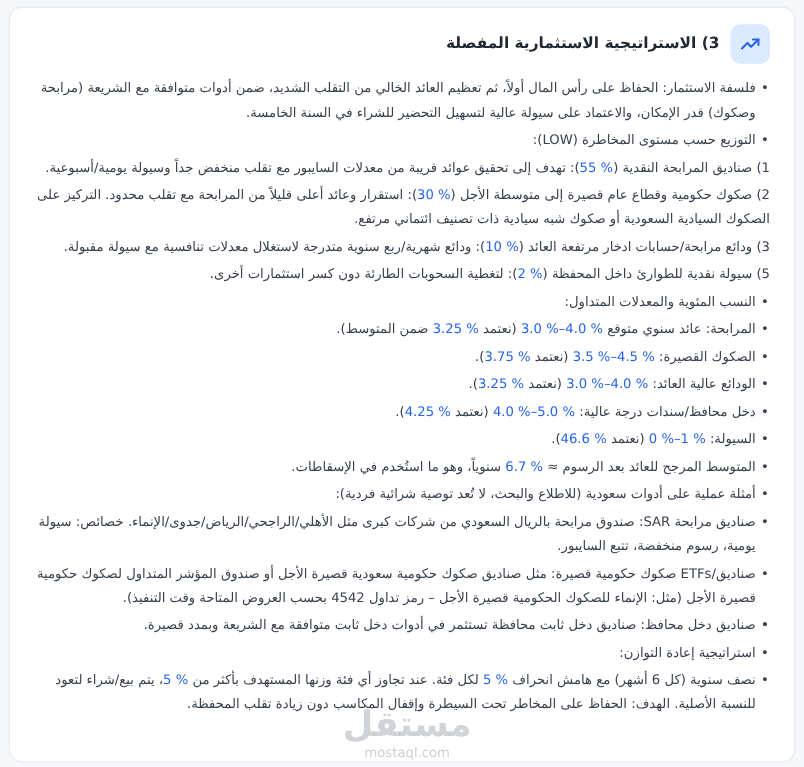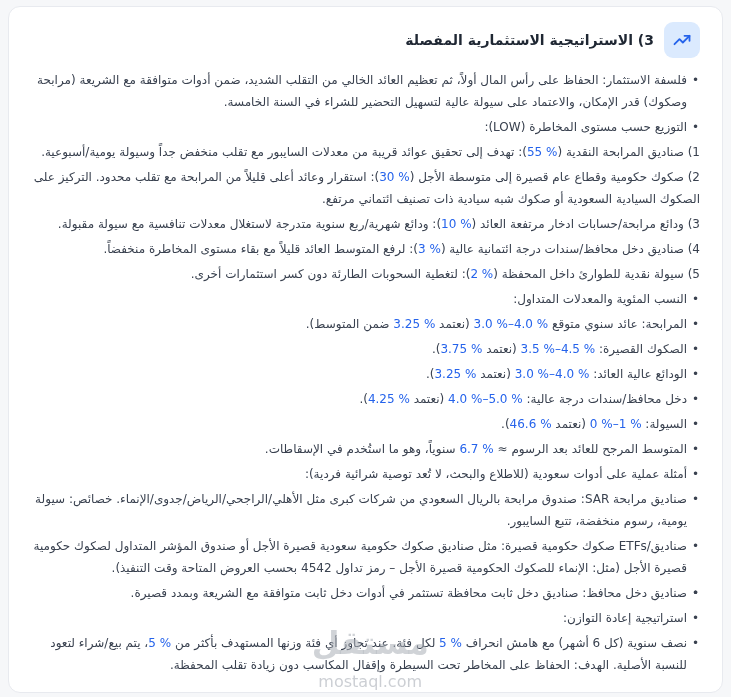--- a/index.html
+++ b/index.html
@@ -85,24 +85,24 @@
     line-height: 1;
   }
   .watermark .wm-logo {
     font-size: 32px;
     font-weight: bold;
     color: rgba(170, 175, 183, 0.55);
     letter-spacing: 1px;
     text-align: center;
   }
   .watermark .wm-site {
-    font-size: 16px;
+    font-size: 12px;
     color: rgba(170, 175, 183, 0.6);
     direction: ltr;
-    margin-top: 15px;
+    margin-top: 4px;
     font-family: "DejaVu Sans", sans-serif;
   }
 </style>
 </head>
 <body>
 
 <div class="card">
   <div class="card-header">
     <div class="icon-box">
       <svg width="20" height="20" viewBox="0 0 24 24" fill="none" stroke="#2563eb" stroke-width="2.2" stroke-linecap="round" stroke-linejoin="round">
@@ -112,21 +112,20 @@
     </div>
     <div class="page-title">3) الاستراتيجية الاستثمارية المفصلة</div>
   </div>
 
   <div class="content">
       <div class="para bullet"><span class="dot">•</span><span class="">فلسفة الاستثمار: الحفاظ على رأس المال أولاً، ثم تعظيم العائد الخالي من التقلب الشديد، ضمن أدوات متوافقة مع الشريعة (مرابحة وصكوك) قدر الإمكان، والاعتماد على سيولة عالية لتسهيل التحضير للشراء في السنة الخامسة.</span></div>
       <div class="para bullet"><span class="dot">•</span><span class="">التوزيع حسب مستوى المخاطرة (LOW):</span></div>
       <div class="para numbered"><span class="">1) صناديق المرابحة النقدية (</span><span class="hl">55 %</span><span class="">): تهدف إلى تحقيق عوائد قريبة من معدلات السايبور مع تقلب منخفض جداً وسيولة يومية/أسبوعية.</span></div>
       <div class="para numbered"><span class="">2) صكوك حكومية وقطاع عام قصيرة إلى متوسطة الأجل (</span><span class="hl">30 %</span><span class="">): استقرار وعائد أعلى قليلاً من المرابحة مع تقلب محدود. التركيز على الصكوك السيادية السعودية أو صكوك شبه سيادية ذات تصنيف ائتماني مرتفع.</span></div>
       <div class="para numbered"><span class="">3) ودائع مرابحة/حسابات ادخار مرتفعة العائد (</span><span class="hl">10 %</span><span class="">): ودائع شهرية/ربع سنوية متدرجة لاستغلال معدلات تنافسية مع سيولة مقبولة.</span></div>
-      <div class="para numbered"><span class="">4) صناديق دخل محافظ/سندات درجة ائتمانية عالية (</span><span class="hl">3 %</span><span class="">): لرفع المتوسط العائد قليلاً مع بقاء مستوى المخاطرة منخفضاً.</span></div>
       <div class="para numbered"><span class="">5) سيولة نقدية للطوارئ داخل المحفظة (</span><span class="hl">2 %</span><span class="">): لتغطية السحوبات الطارئة دون كسر استثمارات أخرى.</span></div>
       <div class="para bullet"><span class="dot">•</span><span class="">النسب المئوية والمعدلات المتداول:</span></div>
       <div class="para bullet"><span class="dot">•</span><span class="">المرابحة: عائد سنوي متوقع </span><span class="hl">3.0 %–4.0 %</span><span class=""> (نعتمد </span><span class="hl">3.25 %</span><span class=""> ضمن المتوسط).</span></div>
       <div class="para bullet"><span class="dot">•</span><span class="">الصكوك القصيرة: </span><span class="hl">3.5 %–4.5 %</span><span class=""> (نعتمد </span><span class="hl">3.75 %</span><span class="">).</span></div>
       <div class="para bullet"><span class="dot">•</span><span class="">الودائع عالية العائد: </span><span class="hl">3.0 %–4.0 %</span><span class=""> (نعتمد </span><span class="hl">3.25 %</span><span class="">).</span></div>
       <div class="para bullet"><span class="dot">•</span><span class="">دخل محافظ/سندات درجة عالية: </span><span class="hl">4.0 %–5.0 %</span><span class=""> (نعتمد </span><span class="hl">4.25 %</span><span class="">).</span></div>
       <div class="para bullet"><span class="dot">•</span><span class="">السيولة: </span><span class="hl">0 %–1 %</span><span class=""> (نعتمد </span><span class="hl">46.6 %</span><span class="">).</span></div>
       <div class="para bullet"><span class="dot">•</span><span class="">المتوسط المرجح للعائد بعد الرسوم ≈ </span><span class="hl">6.7 %</span><span class=""> سنوياً، وهو ما استُخدم في الإسقاطات.</span></div>
       <div class="para bullet"><span class="dot">•</span><span class="">أمثلة عملية على أدوات سعودية (للاطلاع والبحث، لا تُعد توصية شرائية فردية):</span></div>
       <div class="para bullet"><span class="dot">•</span><span class="">صناديق مرابحة SAR: صندوق مرابحة بالريال السعودي من شركات كبرى مثل الأهلي/الراجحي/الرياض/جدوى/الإنماء. خصائص: سيولة يومية، رسوم منخفضة، تتبع السايبور.</span></div>

